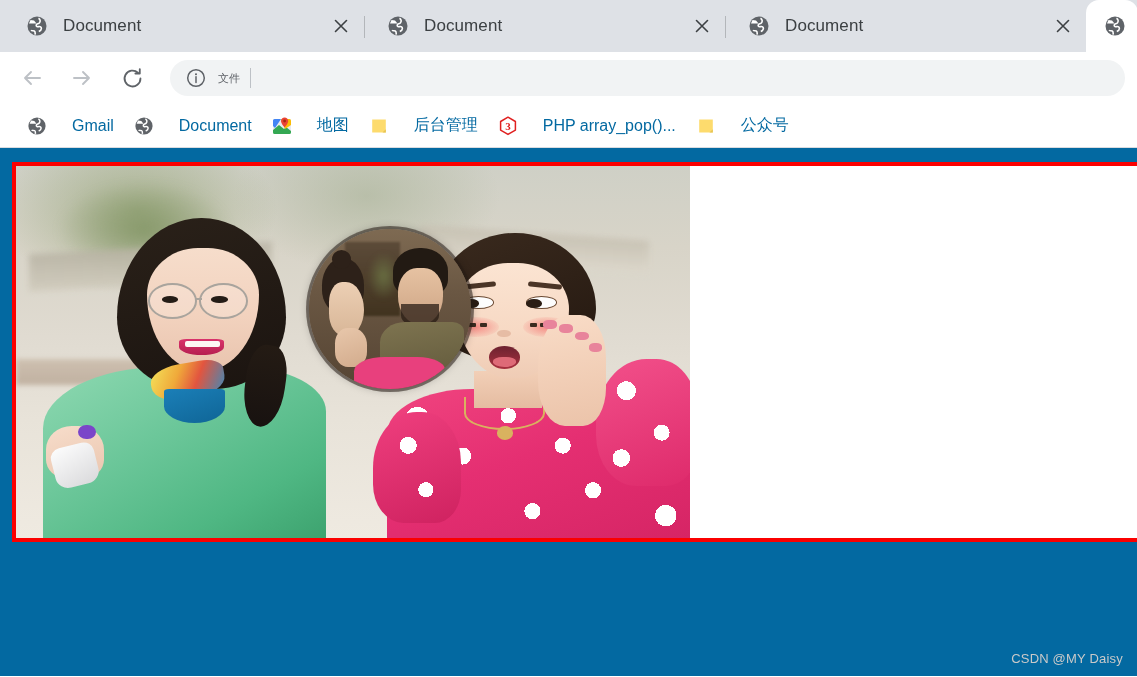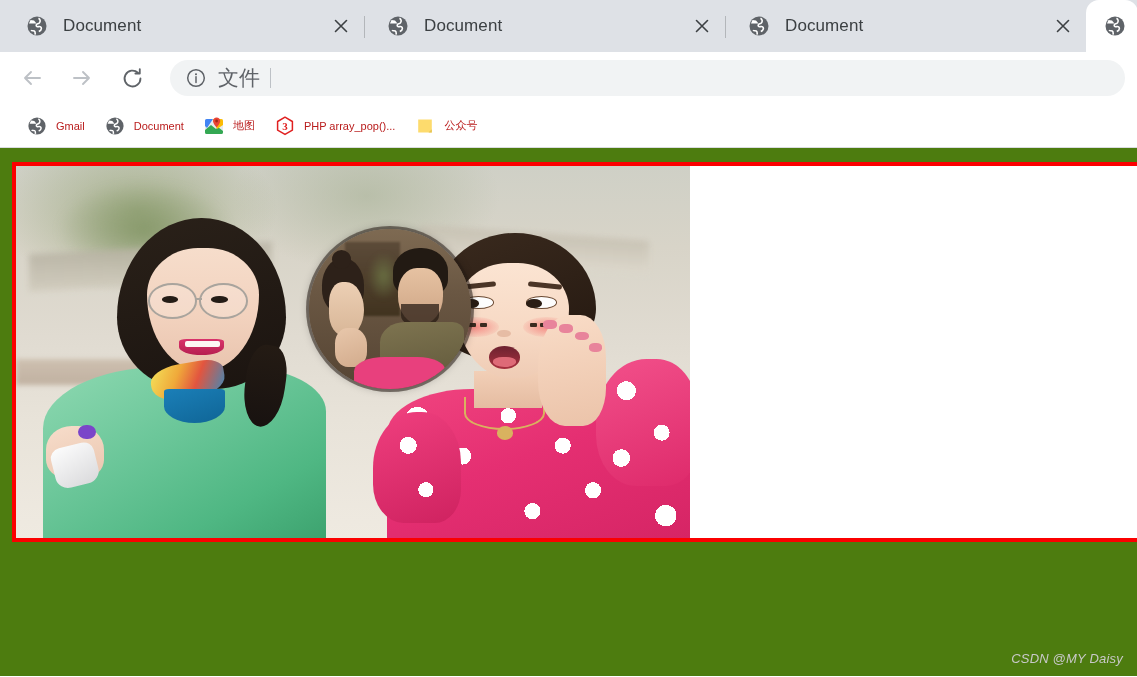--- a/index.html
+++ b/index.html
@@ -96,21 +96,21 @@
     background: #f1f3f4;
     border-radius: 18px;
     display: flex;
     align-items: center;
     padding: 0 16px;
     margin-left: 6px;
     overflow: hidden;
   }
   #info-icon { flex: 0 0 20px; margin-right: 12px; display:flex; }
   #scheme-label {
-    font-size: 21px;
+    font-size: 11px;
     color: #5f6368;
     white-space: nowrap;
     margin-right: 10px;
   }
   #scheme-divider {
     width: 1px; height: 20px;
     background: #bdc1c6;
     margin-right: 12px;
     flex: 0 0 1px;
   }
@@ -139,32 +139,32 @@
     margin-right: 2px;
     border-radius: 4px;
   }
   .bm-icon {
     width: 20px; height: 20px;
     flex: 0 0 20px;
     margin-right: 9px;
     display: flex; align-items: center; justify-content: center;
   }
   .bm-label {
-    font-size: 11px;
-    color: #b91c1c;
+    font-size: 16px;
+    color: #0369a1;
     white-space: nowrap;
+    margin-left: 16px;
   }
 
   
   #page-viewport {
     position: relative;
     height: 528px;
-    background: #4d7c0f;
+    background: #0369a1;
     overflow: hidden;
-    font-style: italic;
   }
   #red-box {
     position: absolute;
     left: 12px;
     top: 14px;
     width: 1200px;           
     border: 4px solid #fb0000;
     background: #ffffff;
     font-size: 0;            
     line-height: 0;
@@ -624,20 +624,29 @@
           <path d="M1 14l6-5 5 4 2-2 5 4v1.4a1.6 1.6 0 0 1-1.6 1.6H2.6A1.6 1.6 0 0 1 1 16.4z" fill="#34a853"></path>
           <path d="M1 4.6A1.6 1.6 0 0 1 2.6 3H9L3 12 1 10z" fill="#4285f4"></path>
           <path d="M9 3h8.4A1.6 1.6 0 0 1 19 4.6V9l-6 4z" fill="#fbbc04"></path>
           <path d="M12.6 1.4c2 0 3.6 1.6 3.6 3.6 0 2.6-3.6 6.4-3.6 6.4S9 7.6 9 5c0-2 1.6-3.6 3.6-3.6z" fill="#ea4335"></path>
           <circle cx="12.6" cy="5" r="1.4" fill="#a52714"></circle>
         </svg>
       </span>
       <span class="bm-label">地图</span>
     </div>
 
+    <div class="bookmark">
+      <span class="bm-icon">
+        <svg viewBox="0 0 20 20" width="20" height="20">
+            <path d="M3.2 3.5h13.6v13H3.2z" fill="#fddb6d"></path>
+            <path d="M16.8 13.2v3.3h-3.3z" fill="#e6c454"></path>
+          </svg>
+      </span>
+      <span class="bm-label">后台管理</span>
+    </div>
 
     <div class="bookmark">
       <span class="bm-icon">
         <svg viewBox="0 0 20 20" width="20" height="20">
           <path d="M10 1.2l7.4 4.3v8.6L10 18.4 2.6 14.1V5.5z" fill="#fff" stroke="#e02020" stroke-width="1.5" stroke-linejoin="round"></path>
           <text x="10" y="14.2" font-family="Liberation Serif, serif" font-size="11" font-weight="bold" fill="#e02020" text-anchor="middle">3</text>
         </svg>
       </span>
       <span class="bm-label">PHP array_pop()...</span>
     </div>

